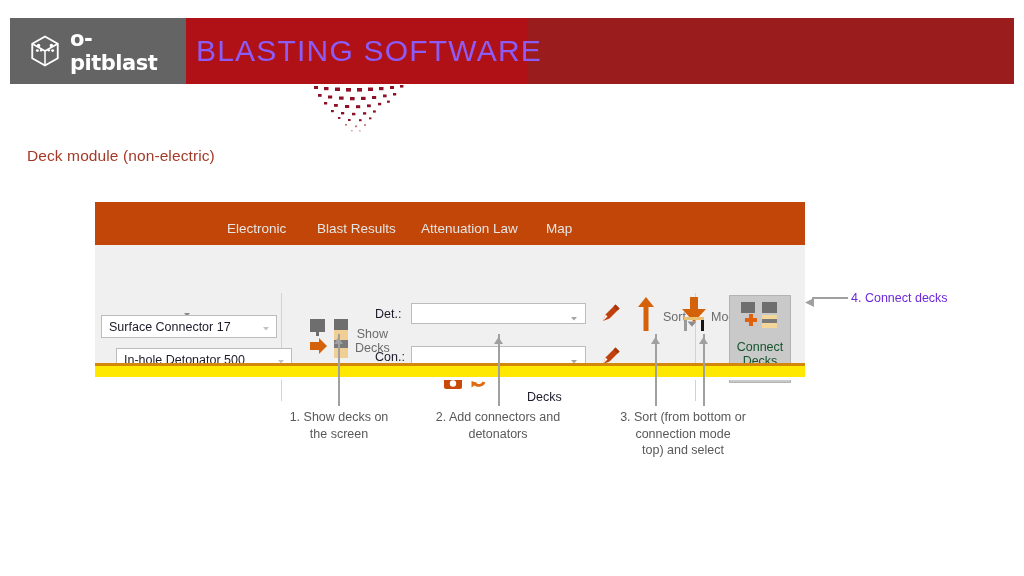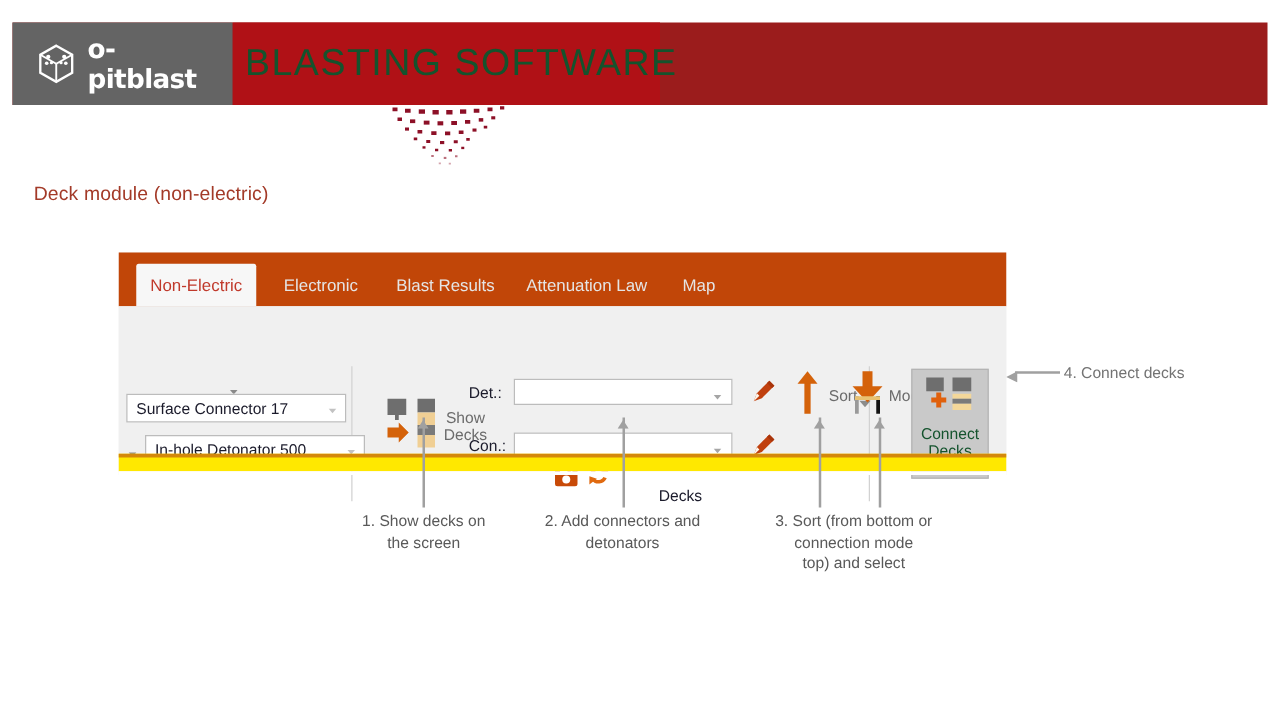--- a/index.html
+++ b/index.html
@@ -12,21 +12,21 @@
   }
   
   #header-band{position:absolute;left:0;top:18px;width:1024px;height:66px;}
   #header-dark-red{position:absolute;left:10px;top:0;width:1004px;height:66px;background:#9b1c1c;}
   #header-bright-red{position:absolute;left:186px;top:0;width:342px;height:66px;background:#b01116;}
   #header-gray{position:absolute;left:10px;top:0;width:176px;height:66px;background:#646464;}
   #brand{position:absolute;left:10px;top:0;width:144px;height:66px;display:flex;align-items:center;gap:8px;padding-left:18px;box-sizing:border-box;}
   #brand-mark{width:34px;height:34px;flex:0 0 auto;}
   #brand-text{color:#ffffff;font-size:21px;font-weight:bold;letter-spacing:-0.5px;font-family:"DejaVu Sans", sans-serif;}
   #header-title{position:absolute;left:196px;top:0;height:66px;display:flex;align-items:center;
-    color:#14532d;font-size:30px;letter-spacing:1.2px;font-weight:400;font-family:"Liberation Sans", sans-serif;}
+    color:#8b5cf6;font-size:30px;letter-spacing:1.2px;font-weight:400;font-family:"Liberation Sans", sans-serif;}
   
   #spray{position:absolute;left:300px;top:84px;width:120px;height:56px;}
   
   #section-heading{position:absolute;left:27px;top:147px;font-size:15.5px;color:#a33a28;
     font-family:"Liberation Sans", sans-serif;letter-spacing:0.1px;}
   
   #app-panel{position:absolute;left:95px;top:202px;width:710px;height:178px;background:#f0f0f0;}
   #tabstrip{position:absolute;left:0;top:0;width:710px;height:43px;background:#c14608;}
   .tab{position:absolute;top:9px;height:34px;box-sizing:border-box;display:flex;align-items:center;
     justify-content:center;font-size:13.5px;color:#e5e5e5;padding:0 14px;white-space:nowrap;
@@ -67,21 +67,21 @@
   #connect-decks{position:absolute;left:634px;top:50px;width:62px;height:88px;background:#c9c9c9;
     border:1px solid #b4b4b4;box-sizing:border-box;display:flex;flex-direction:column;align-items:center;
     padding-top:5px;}
   #connect-decks .ic{width:44px;height:36px;}
   #connect-decks .btn-caption{color:#14532d;text-align:center;}
   
   .callout-line{position:absolute;background:#a0a0a0;}
   .callout-text{position:absolute;font-size:12.5px;color:#595959;text-align:center;line-height:16.5px;
     font-family:"Liberation Sans", sans-serif;}
   .arrow-up{position:absolute;width:9px;height:7px;}
-  #callout4-text{position:absolute;font-size:12.5px;color:#737373;
+  #callout4-text{position:absolute;font-size:12.5px;color:#6d28d9;
     font-family:"Liberation Sans", sans-serif;left:851px;top:291px;white-space:nowrap;}
 </style>
 </head>
 <body>
 
 <div id="header-band">
   <div id="header-dark-red"></div>
   <div id="header-bright-red"></div>
   <div id="header-gray"></div>
 
@@ -155,23 +155,20 @@
       <rect x="59" y="46.2" width="1.7" height="1.4" opacity=".38"></rect>
     </g>
   </svg>
 </div>
 
 <div id="section-heading">Deck module (non-electric)</div>
 
 <div id="app-panel">
 
   <div id="tabstrip">
-    <div class="tab active" style="left:14px;width:96px;">
-      <span>Non-Electric</span>
-    </div>
     <div class="tab" style="left:118px;">
       <span>Electronic</span>
     </div>
     <div class="tab" style="left:208px;">
       <span>Blast Results</span>
     </div>
     <div class="tab" style="left:312px;">
       <span>Attenuation Law</span>
     </div>
     <div class="tab" style="left:437px;">

